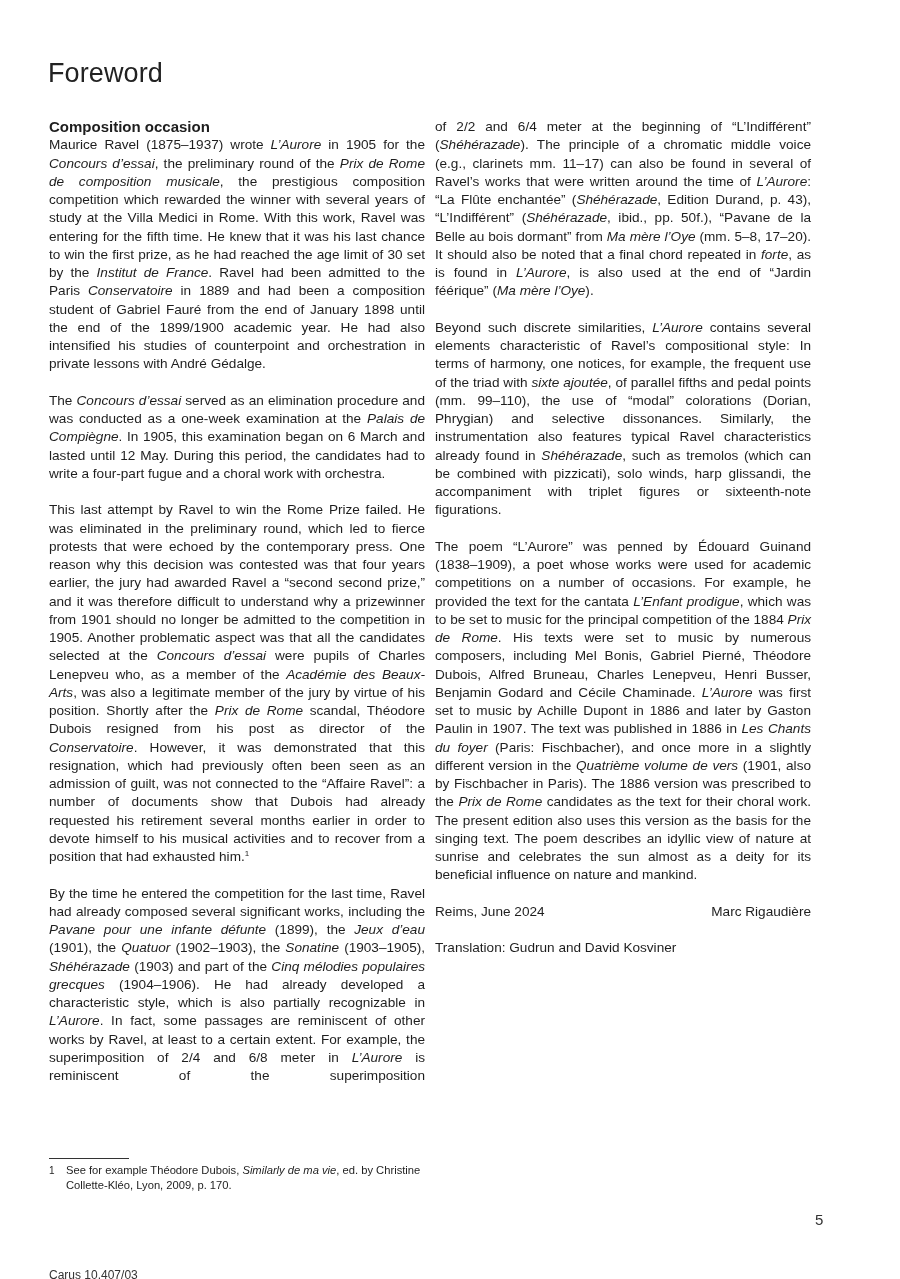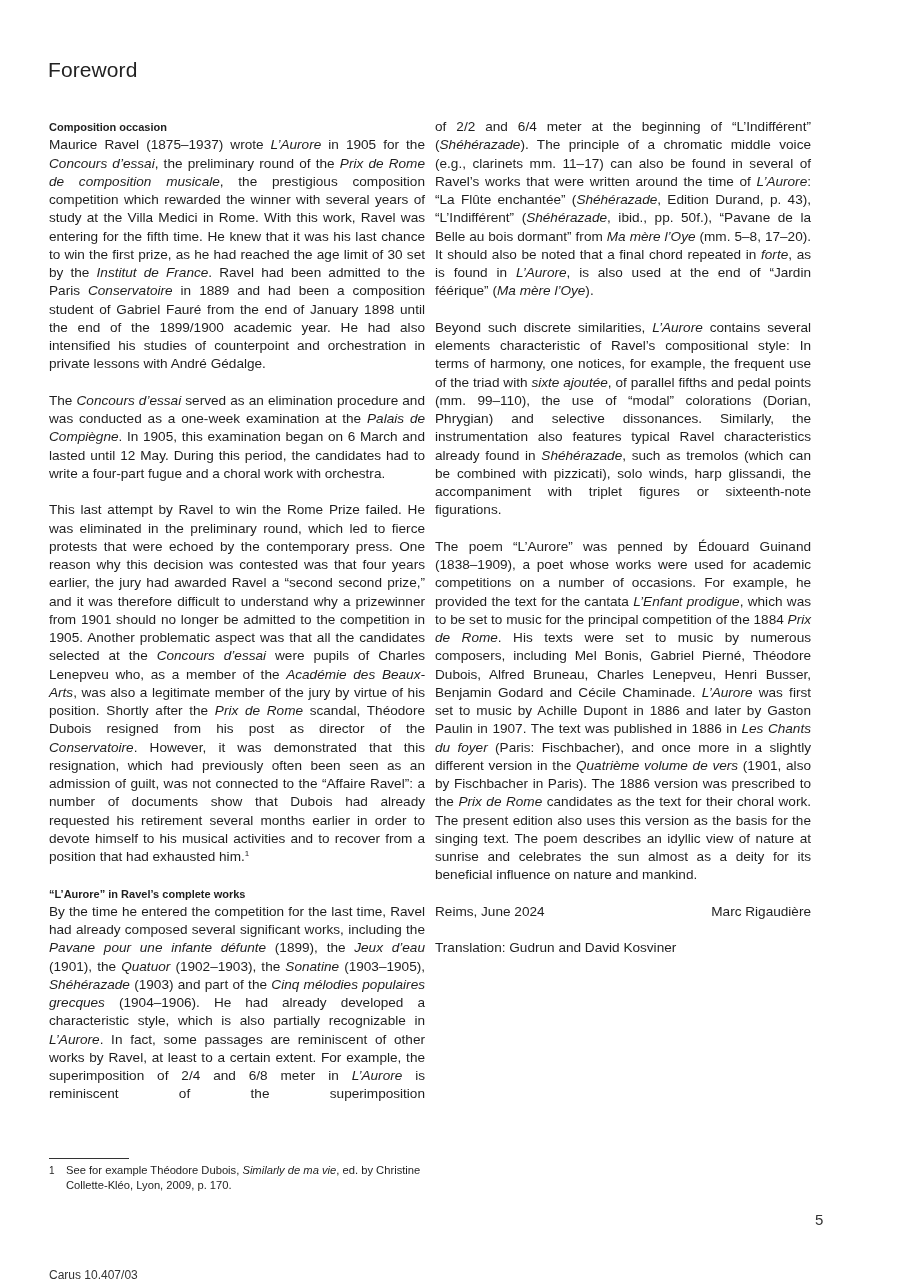--- a/index.html
+++ b/index.html
@@ -1,23 +1,23 @@
 <!DOCTYPE html>
 <html><head>
 <meta charset="utf-8">
 <style>
   html, body { margin: 0; padding: 0; background: #ffffff; }
   body { width: 900px; height: 1279px; position: relative; overflow: hidden;
          font-family: "Liberation Sans", "DejaVu Sans", sans-serif; color: #1e1e1e; }
-  .page-title { position: absolute; left: 48px; top: 58px; font-size: 21px; font-weight: normal; margin: 0; color: #222; letter-spacing: 0.1px; }
+  .page-title { position: absolute; left: 48px; top: 58px; font-size: 27px; font-weight: normal; margin: 0; color: #222; letter-spacing: 0.1px; }
   .col { position: absolute; top: 118px; width: 376px; font-size: 13.6px; line-height: 18.25px; }
   .col-left { left: 49px; }
   .col-right { left: 435px; }
   .col p { margin: 0; text-align: justify; hyphens: manual; }
-  .col h3 { margin: 0; font-size: 11px; font-weight: bold; line-height: 18.25px; }
+  .col h3 { margin: 0; font-size: 15px; font-weight: bold; line-height: 18.25px; }
   .gap { height: 18.25px; }
   em, i { font-style: italic; }
   sup { font-size: 8px; vertical-align: top; line-height: 1; position: relative; top: 2px; }
   .sign-row { display: flex; justify-content: space-between; align-items: center; }
   .footnote-rule { position: absolute; left: 49px; top: 1158px; width: 80px; border-top: 1px solid #333; }
   .footnote { position: absolute; left: 49px; top: 1163px; width: 376px; font-size: 11.2px; line-height: 15px; display: flex; }
   .footnote .fn-num { width: 17px; flex: none; font-size: 10px; }
   .footer-left { position: absolute; left: 49px; top: 1268px; font-size: 12px; color: #333; }
   .footer-right { position: absolute; left: 815px; top: 1211px; font-size: 15px; color: #333; }
 </style>
@@ -33,21 +33,20 @@
   </p>
   <div class="gap"></div>
   <p>
     <span>The </span><em>Concours d’essai</em><span> served as an elimination procedure and was conducted as a one-week examination at the </span><em>Palais de Compiègne</em><span>. In 1905, this examination began on 6 March and lasted until 12 May. During this period, the candidates had to write a four-part fugue and a choral work with orchestra.</span>
   </p>
   <div class="gap"></div>
   <p>
     <span>This last attempt by Ravel to win the Rome Prize failed. He was eliminated in the preliminary round, which led to fierce protests that were echoed by the contemporary press. One reason why this decision was contested was that four years earlier, the jury had awarded Ravel a “second second prize,” and it was therefore difficult to understand why a prizewinner from 1901 should no longer be admitted to the competition in 1905. Another problematic aspect was that all the candidates selected at the </span><em>Concours d’essai</em><span> were pupils of Charles Lenepveu who, as a member of the </span><em>Académie des Beaux-Arts</em><span>, was also a legitimate member of the jury by virtue of his position. Shortly after the </span><em>Prix de Rome</em><span> scandal, Théodore Dubois resigned from his post as director of the </span><em>Conservatoire</em><span>. However, it was demon­strated that this resignation, which had previously often been seen as an admission of guilt, was not connected to the “Affaire Ravel”: a number of documents show that Dubois had already requested his retirement several months earlier in order to devote himself to his musical activities and to recover from a position that had exhausted him.</span><sup>1</sup>
   </p>
   <div class="gap"></div>
-  <h3>“L’Aurore” in Ravel’s complete works</h3>
   <p style="text-align-last: justify;">
     <span>By the time he entered the competition for the last time, Ravel had already composed several significant works, including the </span><em>Pavane pour une infante défunte</em><span> (1899), the </span><em>Jeux d’eau</em><span> (1901), the </span><em>Quatuor</em><span> (1902–1903), the </span><em>Sonatine</em><span> (1903–1905), </span><em>Shéhérazade</em><span> (1903) and part of the </span><em>Cinq mélodies populaires grecques</em><span> (1904–1906). He had already developed a characteristic style, which is also partially recognizable in </span><em>L’Aurore</em><span>. In fact, some passages are reminiscent of other works by Ravel, at least to a certain extent. For example, the superimposition of 2/4 and 6/8 meter in </span><em>L’Aurore</em><span> is reminiscent of the superimposition</span>
   </p>
 </div>
 
 <div class="col col-right">
   <p>
     <span>of 2/2 and 6/4 meter at the beginning of “L’Indifférent” (</span><em>Shéhérazade</em><span>). The principle of a chromatic middle voice (e.g., clarinets mm. 11–17) can also be found in several of Ravel’s works that were written around the time of </span><em>L’Aurore</em><span>: “La Flûte enchantée” (</span><em>Shéhérazade</em><span>, Edition Durand, p. 43), “L’Indifférent” (</span><em>Shéhérazade</em><span>, ibid., pp. 50f.), “Pavane de la Belle au bois dormant” from </span><em>Ma mère l’Oye</em><span> (mm. 5–8, 17–20). It should also be noted that a final chord repeated in </span><em>forte</em><span>, as is found in </span><em>L’Aurore</em><span>, is also used at the end of “Jardin féérique” (</span><em>Ma mère l’Oye</em><span>).</span>
   </p>
   <div class="gap"></div>

